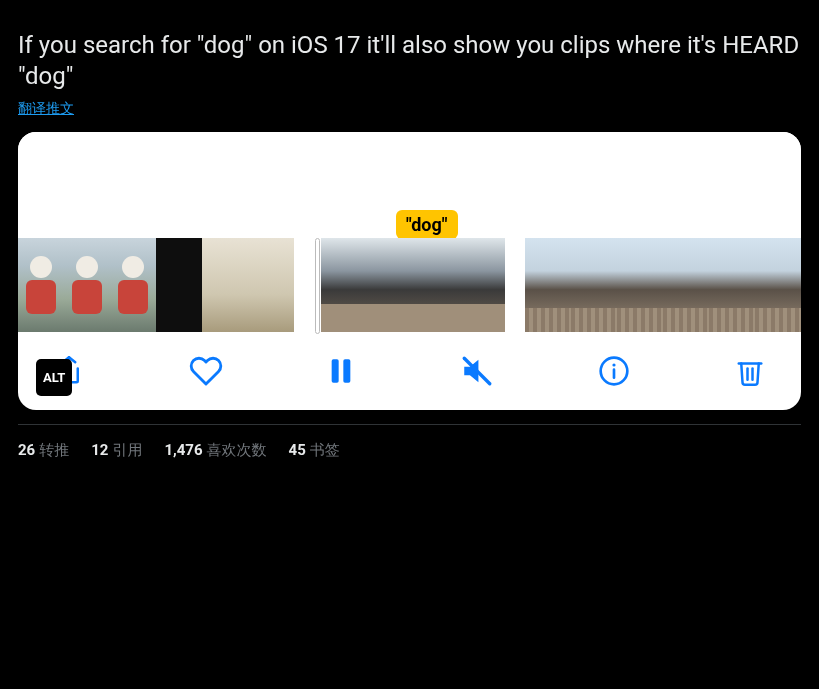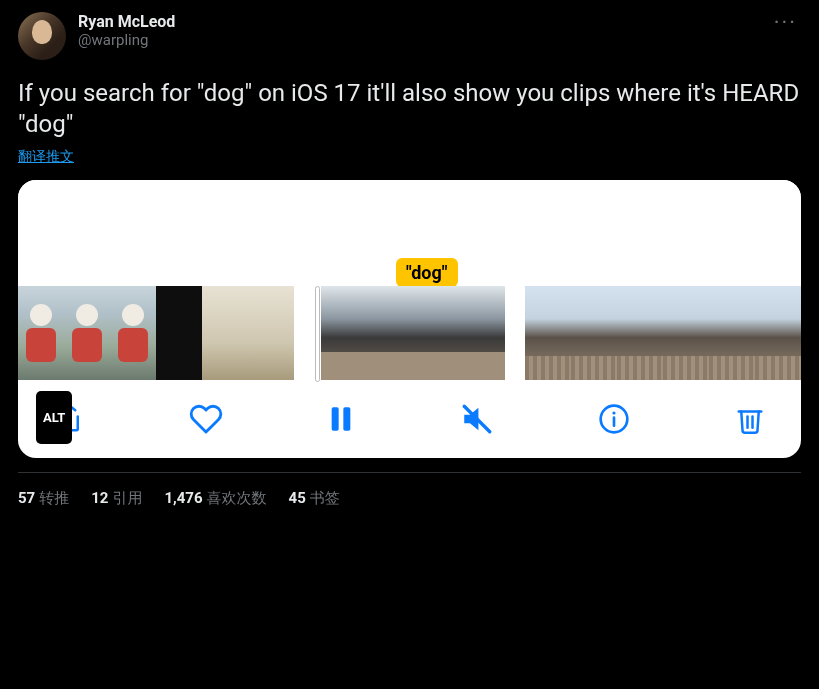--- a/index.html
+++ b/index.html
@@ -131,21 +131,21 @@
   }
   .ctrl { color: #0a7aff; display:flex; align-items:center; justify-content:center; }
   .alt-badge {
     position: absolute;
     left: 18px;
     bottom: 14px;
     background: #000;
     color: #fff;
     font-weight: 700;
     font-size: 13px;
-    padding: 19px 7px;
+    padding: 11px 7px;
     border-radius: 5px;
   }
   .meta-row {
     margin-top: 14px;
     font-size: 15.5px;
     color: #71767b;
   }
   .meta-row .bold { color: #e7e9ea; font-weight: 700; }
   .divider {
     border: none;
@@ -159,28 +159,20 @@
     font-size: 15px;
     color: #71767b;
   }
   .stats-row .num { color: #e7e9ea; font-weight: 700; margin-right: 4px; }
 </style>
 </head>
 <body>
 
 <div class="tweet">
 
-  <div class="header">
-    <div class="avatar"></div>
-    <div class="name-block">
-      <span class="display-name">Ryan McLeod</span>
-      <span class="handle">@warpling</span>
-    </div>
-    <div class="more">···</div>
-  </div>
 
   <div class="body-text">If you search for "dog" on iOS 17 it'll also show you clips where it's HEARD "dog"</div>
 
   <a class="translate-link">翻译推文</a>
 
   <div class="media-card">
     <div class="media-top">
       <div class="dog-badge">"dog"</div>
       <div class="marker"></div>
     </div>
@@ -255,19 +247,19 @@
       </span>
     </div>
 
     <div class="alt-badge">ALT</div>
   </div>
 
 
   <hr class="divider">
 
   <div class="stats-row">
-    <span><span class="num">57</span><span>转推</span></span>
+    <span><span class="num">26</span><span>转推</span></span>
     <span><span class="num">12</span><span>引用</span></span>
     <span><span class="num">1,476</span><span>喜欢次数</span></span>
     <span><span class="num">45</span><span>书签</span></span>
   </div>
 
 </div>
 
 </body></html>

